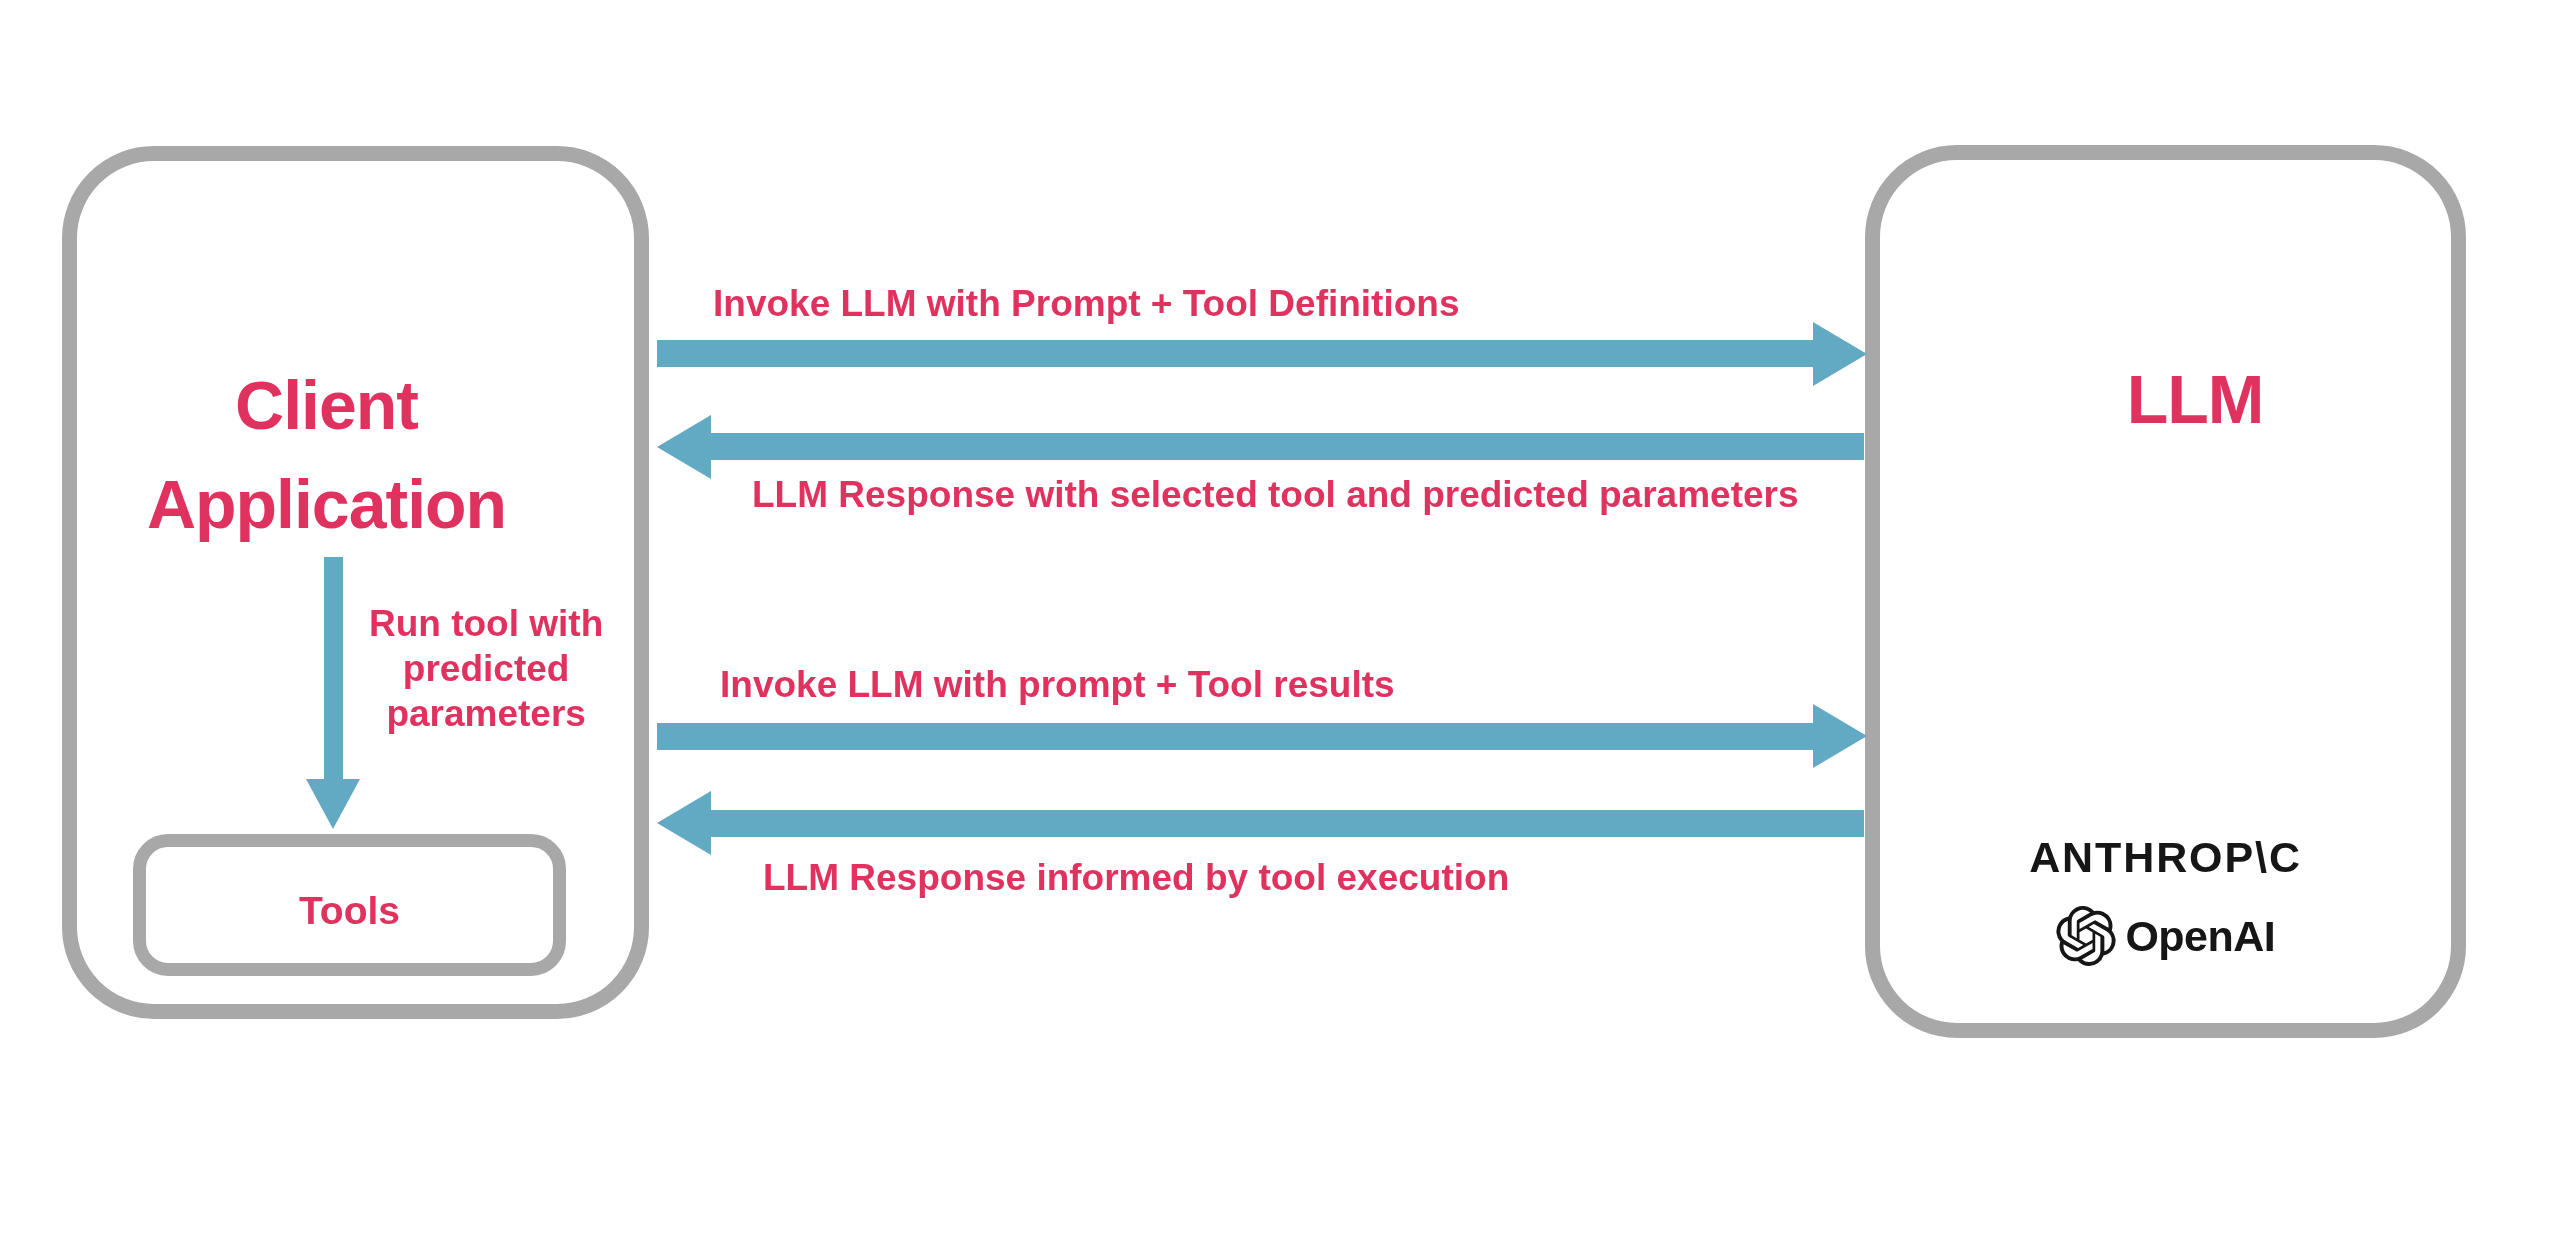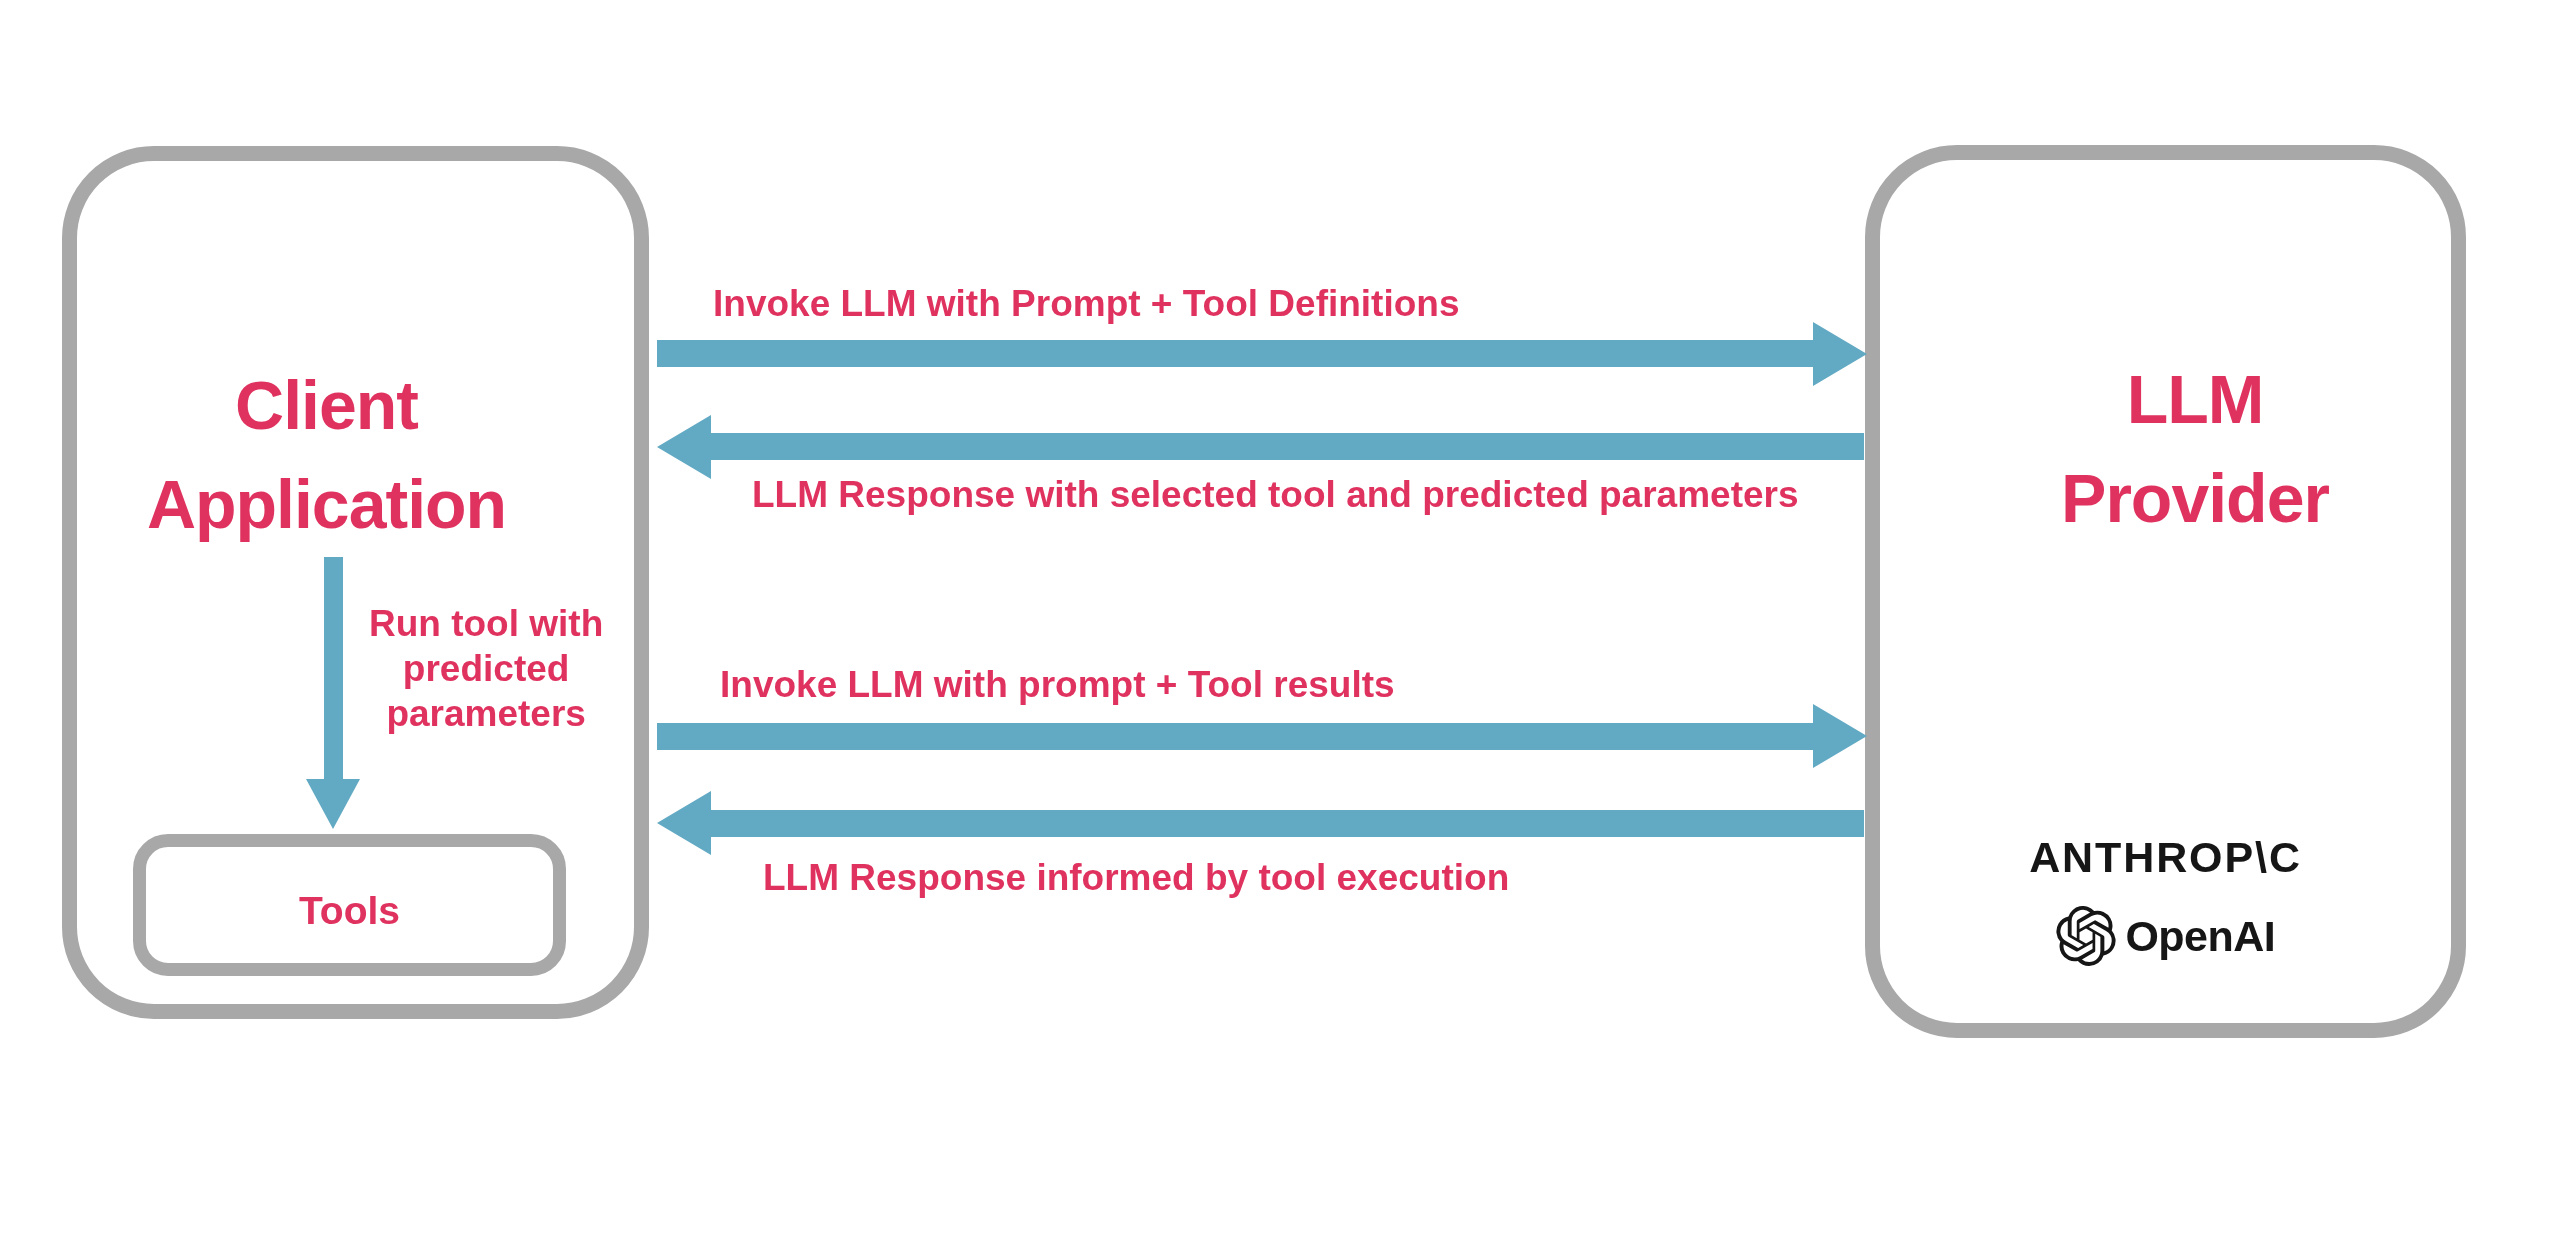--- a/index.html
+++ b/index.html
@@ -137,21 +137,20 @@
 
   <div class="vshaft"></div>
   <div class="vhead"></div>
   <div class="run-note">Run tool with
 predicted
 parameters</div>
 
   <div class="bigbox llm-box"></div>
   <div class="box-title llm-title">
     <span>LLM</span>
-    <span>Provider</span>
   </div>
 
   <div class="anthropic">ANTHROP\C</div>
   <div class="openai-row">
     <svg viewBox="0 0 24 24" fill="#161616" xmlns="http://www.w3.org/2000/svg">
       <path d="M22.2819 9.8211a5.9847 5.9847 0 0 0-.5157-4.9108 6.0462 6.0462 0 0 0-6.5098-2.9A6.0651 6.0651 0 0 0 4.9807 4.1818a5.9847 5.9847 0 0 0-3.9977 2.9 6.0462 6.0462 0 0 0 .7427 7.0966 5.98 5.98 0 0 0 .511 4.9107 6.051 6.051 0 0 0 6.5146 2.9001A5.9847 5.9847 0 0 0 13.2599 24a6.0557 6.0557 0 0 0 5.7718-4.2058 5.9894 5.9894 0 0 0 3.9977-2.9001 6.0557 6.0557 0 0 0-.7475-7.0729zm-9.022 12.6081a4.4755 4.4755 0 0 1-2.8764-1.0408l.1419-.0804 4.7783-2.7582a.7948.7948 0 0 0 .3927-.6813v-6.7369l2.02 1.1686a.071.071 0 0 1 .038.052v5.5826a4.504 4.504 0 0 1-4.4945 4.4944zm-9.6607-4.1254a4.4708 4.4708 0 0 1-.5346-3.0137l.142.0852 4.783 2.7582a.7712.7712 0 0 0 .7806 0l5.8428-3.3685v2.3324a.0804.0804 0 0 1-.0332.0615L9.74 19.9502a4.4992 4.4992 0 0 1-6.1408-1.6464zM2.3408 7.8956a4.485 4.485 0 0 1 2.3655-1.9728V11.6a.7664.7664 0 0 0 .3879.6765l5.8144 3.3543-2.0201 1.1685a.0757.0757 0 0 1-.071 0l-4.8303-2.7865A4.504 4.504 0 0 1 2.3408 7.8956zm16.5963 3.8558L13.1038 8.364 15.1192 7.2a.0757.0757 0 0 1 .071 0l4.8303 2.7913a4.4944 4.4944 0 0 1-.6765 8.1042v-5.6772a.79.79 0 0 0-.407-.667zm2.0107-3.0231l-.142-.0852-4.7735-2.7818a.7759.7759 0 0 0-.7854 0L9.409 9.2297V6.8974a.0662.0662 0 0 1 .0284-.0615l4.8303-2.7866a4.4992 4.4992 0 0 1 6.6802 4.66zM8.3065 12.863l-2.02-1.1638a.0804.0804 0 0 1-.038-.0567V6.0742a4.4992 4.4992 0 0 1 7.3757-3.4537l-.142.0805L8.704 5.459a.7948.7948 0 0 0-.3927.6813zm1.0976-2.3654l2.602-1.4998 2.6069 1.4998v2.9994l-2.5974 1.4997-2.6067-1.4997Z"></path>
     </svg>
     <span class="openai-text">OpenAI</span>
   </div>
 

